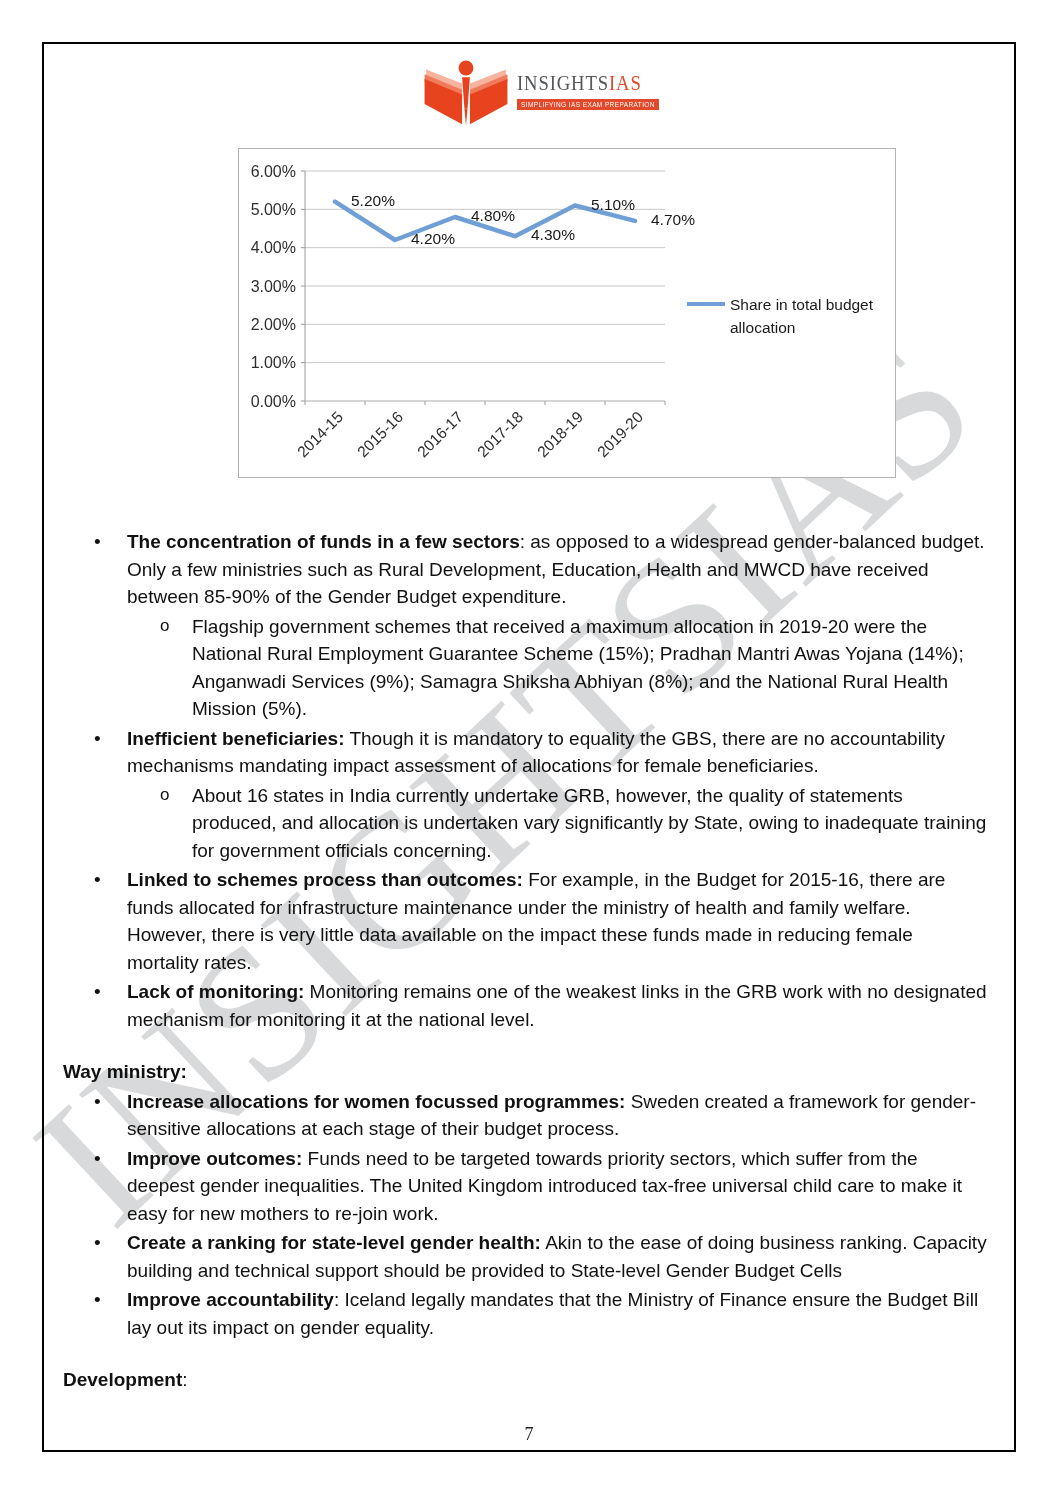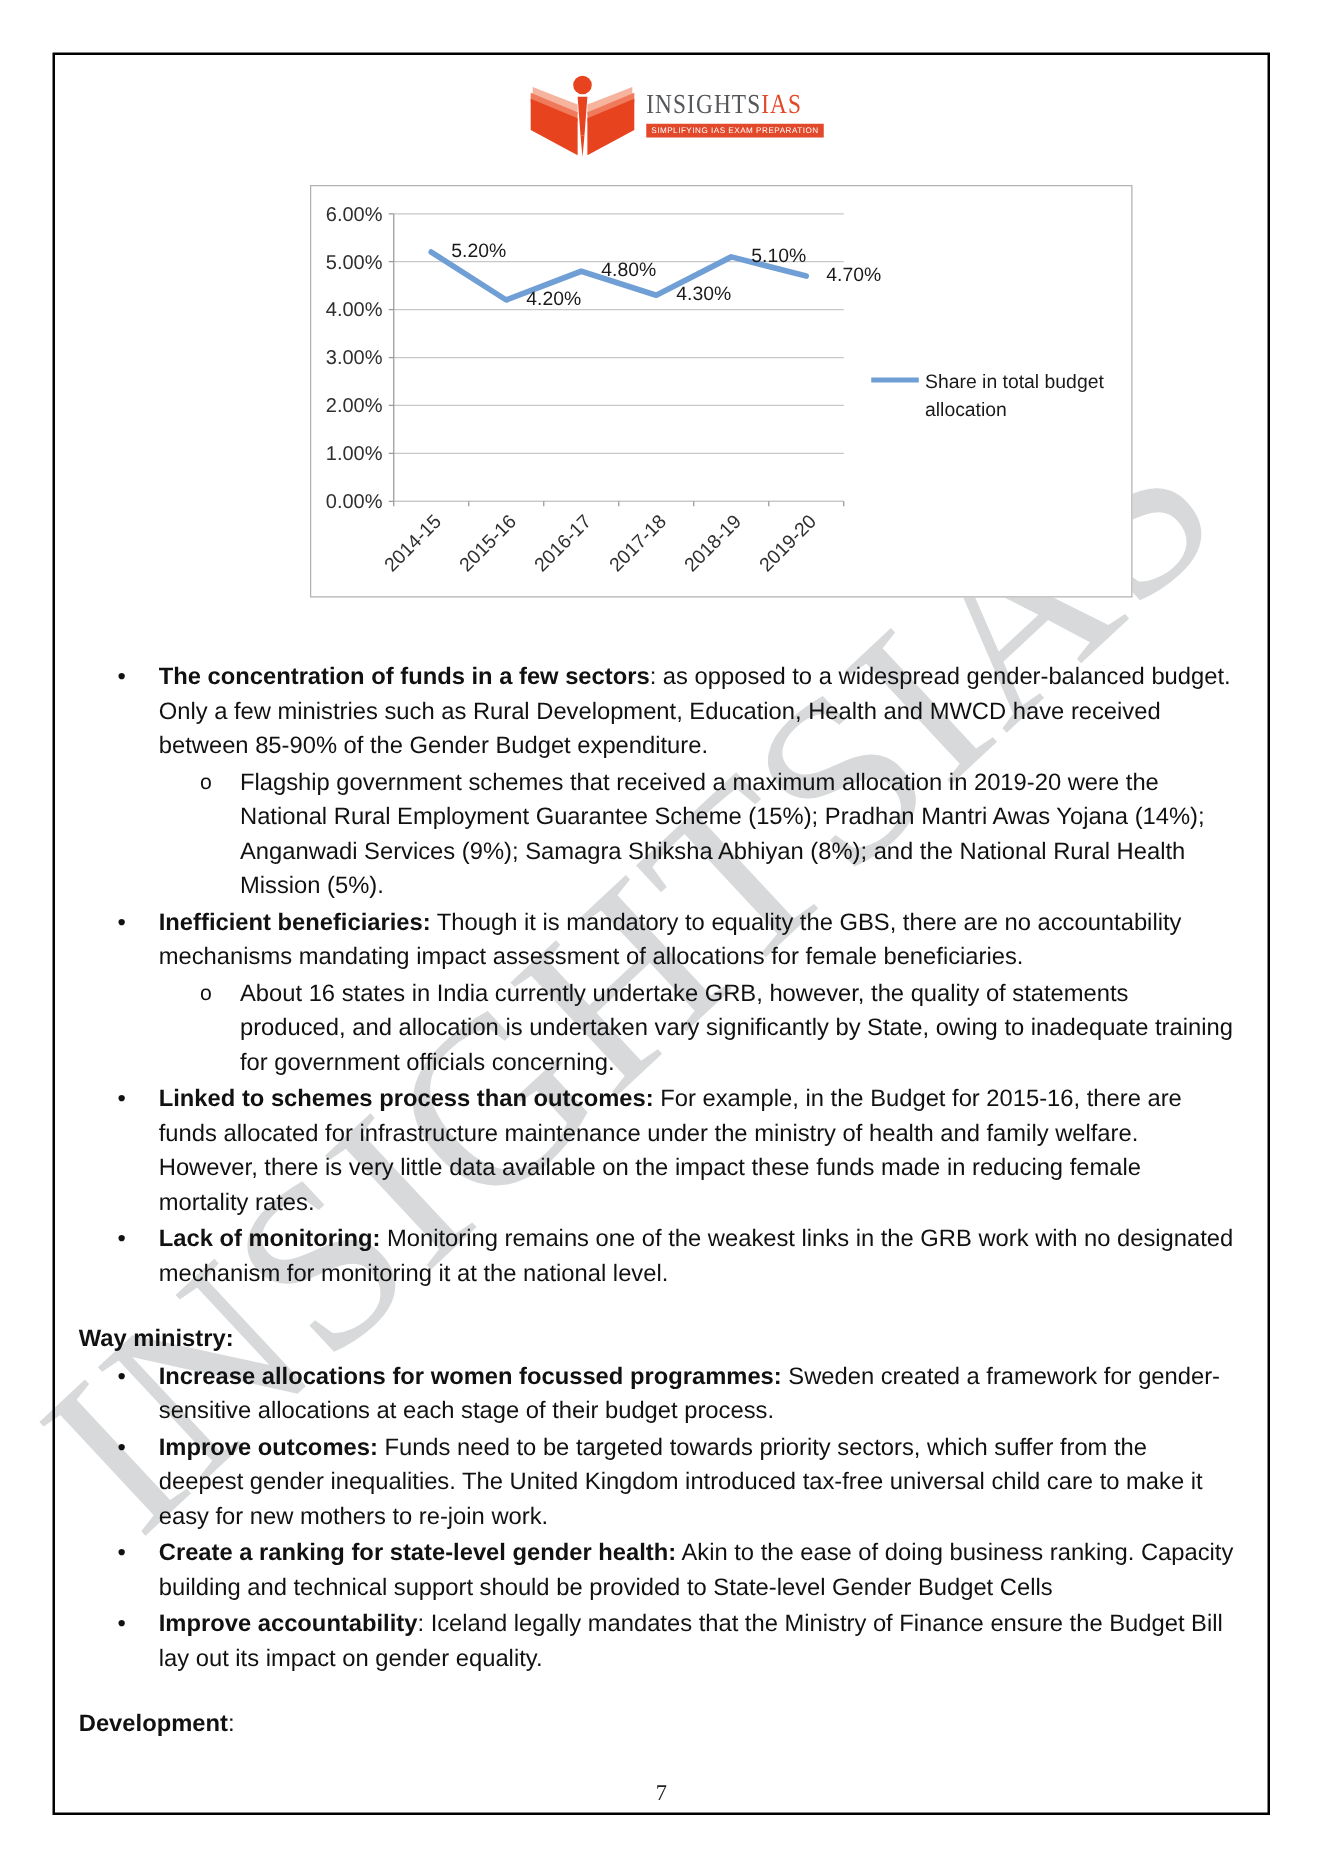--- a/index.html
+++ b/index.html
@@ -28,21 +28,21 @@
     letter-spacing:1px; transform:scaleX(0.85); transform-origin:left center;
     white-space:nowrap;
   }
   .logo-title .accent { color:#e2492b; }
   .logo-banner {
     margin-top:3px; background:#e2492b; color:#fff; font-size:6.5px;
     letter-spacing:0.4px; padding:2px 4px; width:max-content; white-space:nowrap;
   }
   
   .chart-box {
-    position:absolute; left:248px; top:148px; width:658px; height:330px;
+    position:absolute; left:238px; top:148px; width:658px; height:330px;
     border:1px solid #b2b2b2; background:#fff; z-index:1;
   }
   .chart-box svg { font-family:"Liberation Sans", sans-serif; }
   
   .content { position:absolute; left:63px; top:528px; width:926px; font-size:19px; line-height:27.5px; z-index:1; }
   .bold { font-weight:bold; }
   .b-item { position:relative; padding-left:64px; margin-bottom:2px; }
   .b-marker { position:absolute; left:31px; top:0; }
   .sub-item { position:relative; padding-left:129px; margin-bottom:2px; }
   .sub-marker { position:absolute; left:97px; top:-1px; font-size:17px; }

